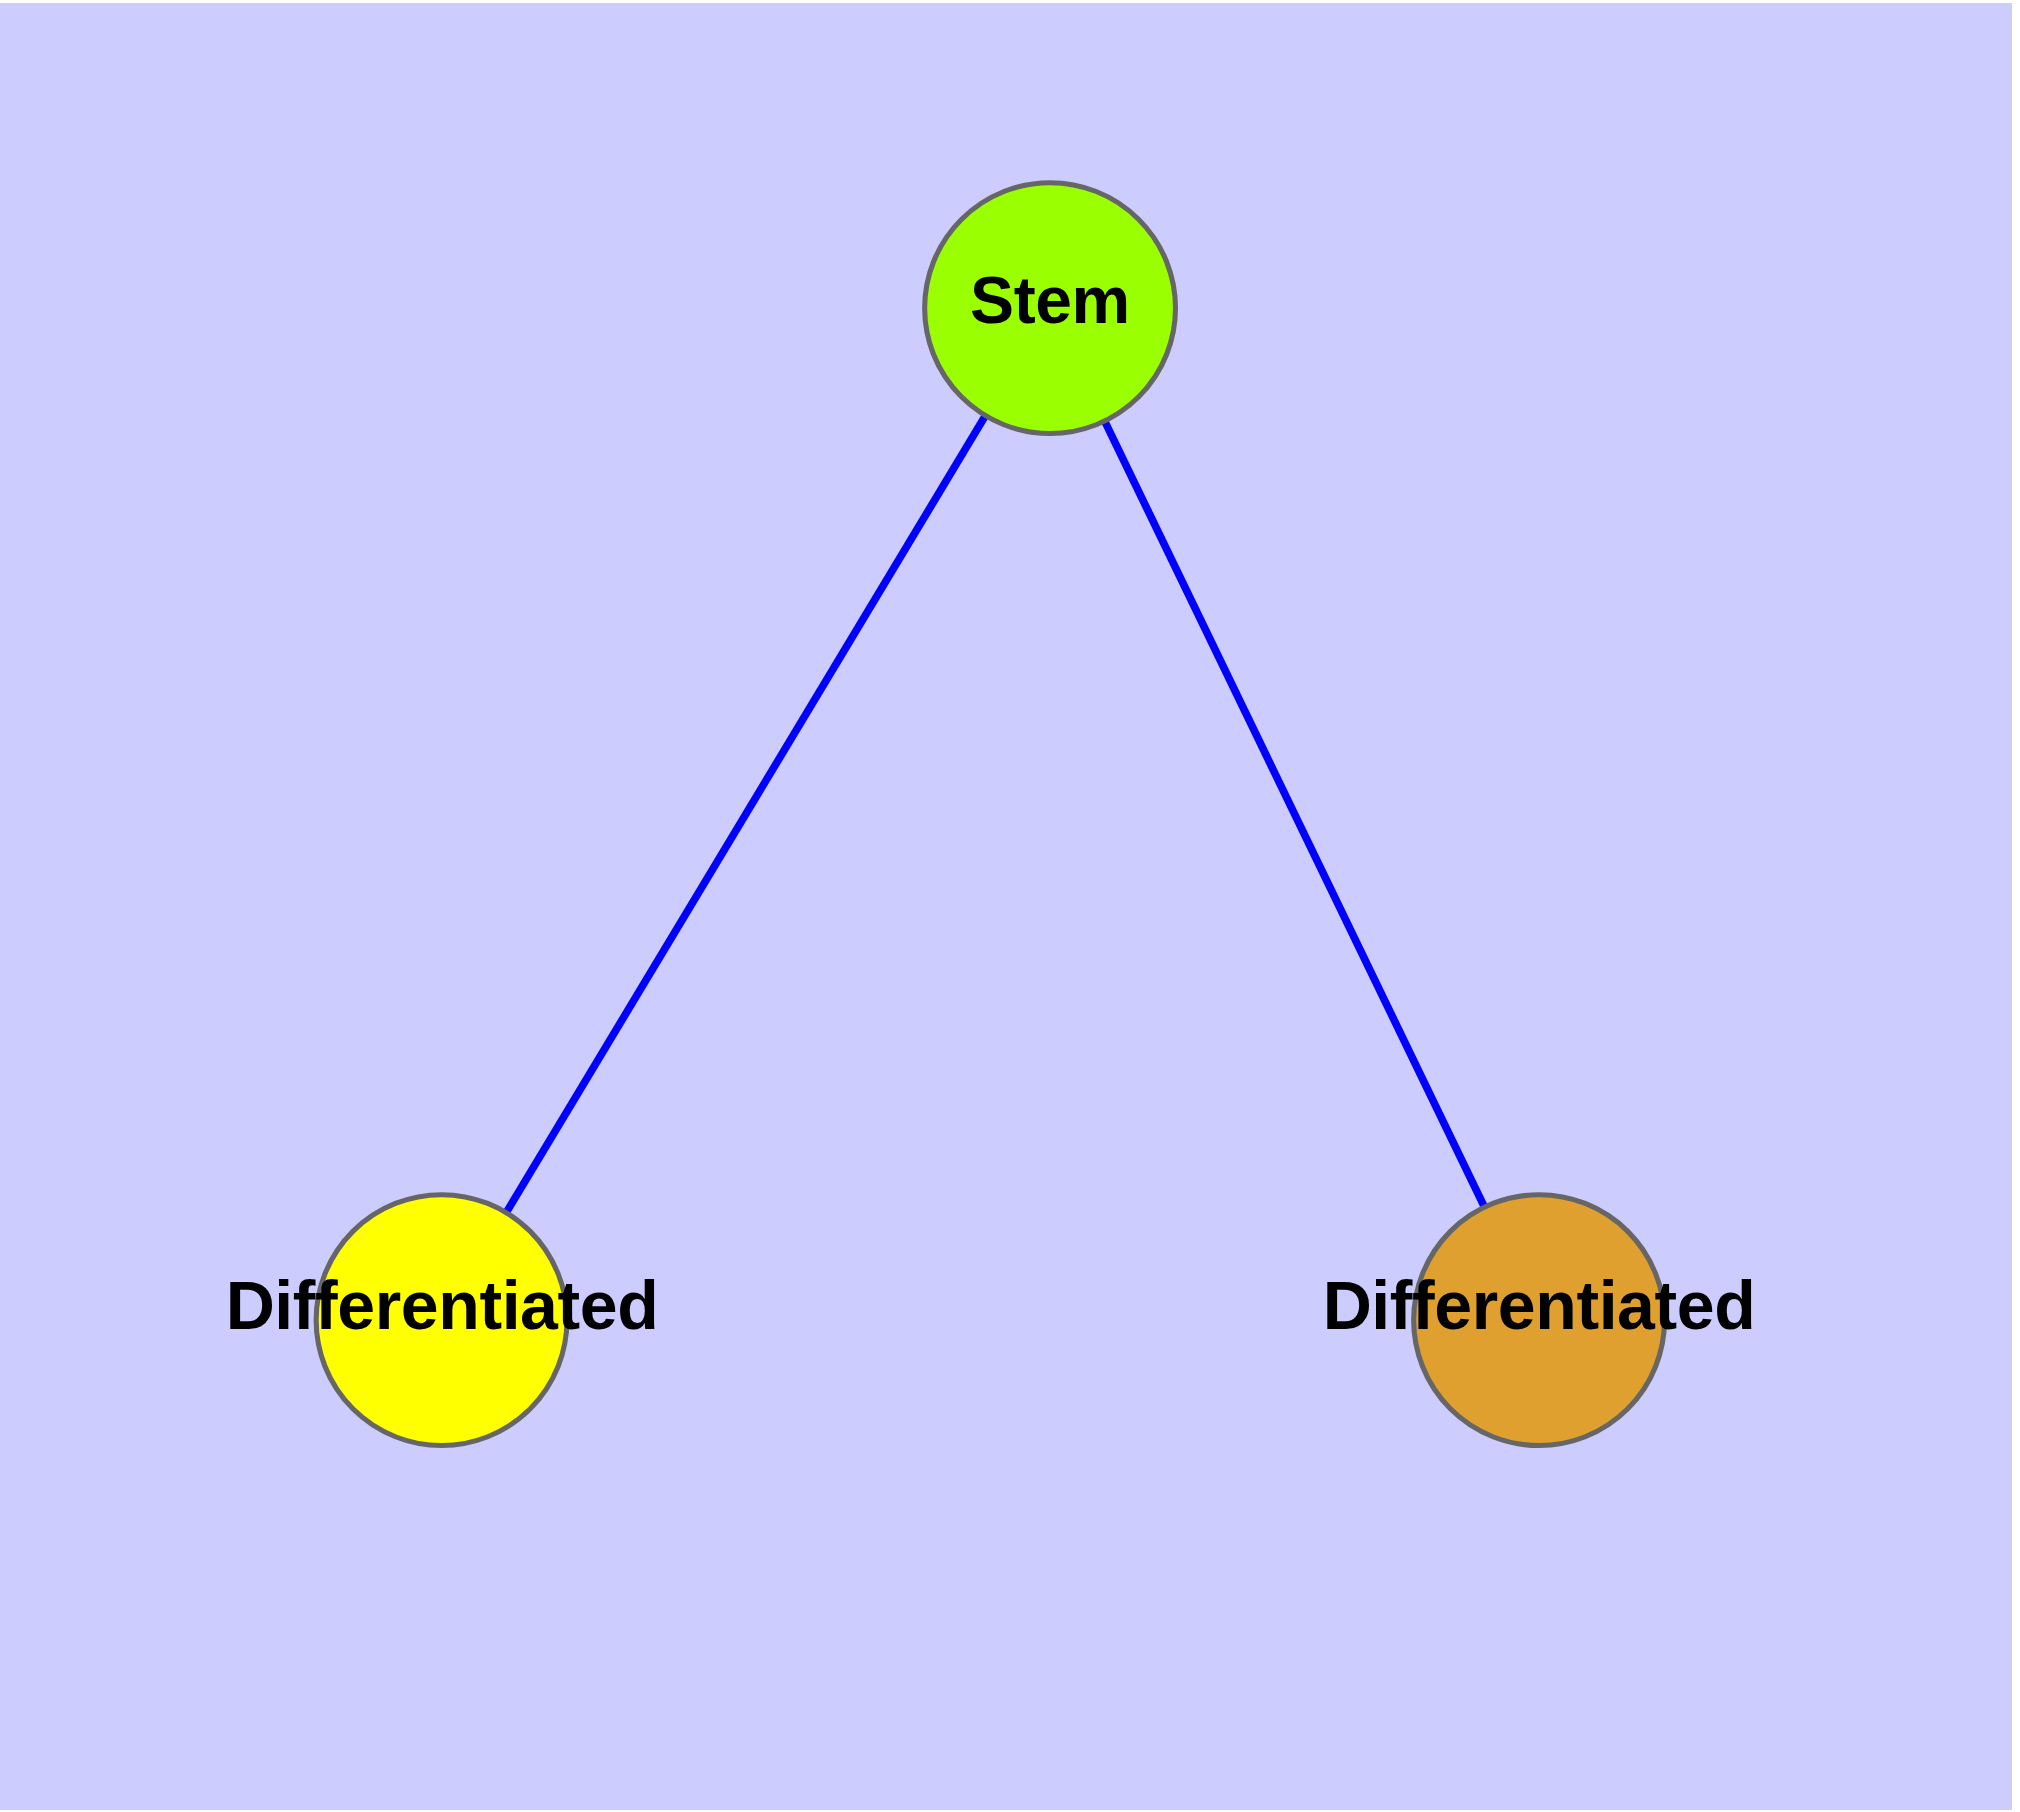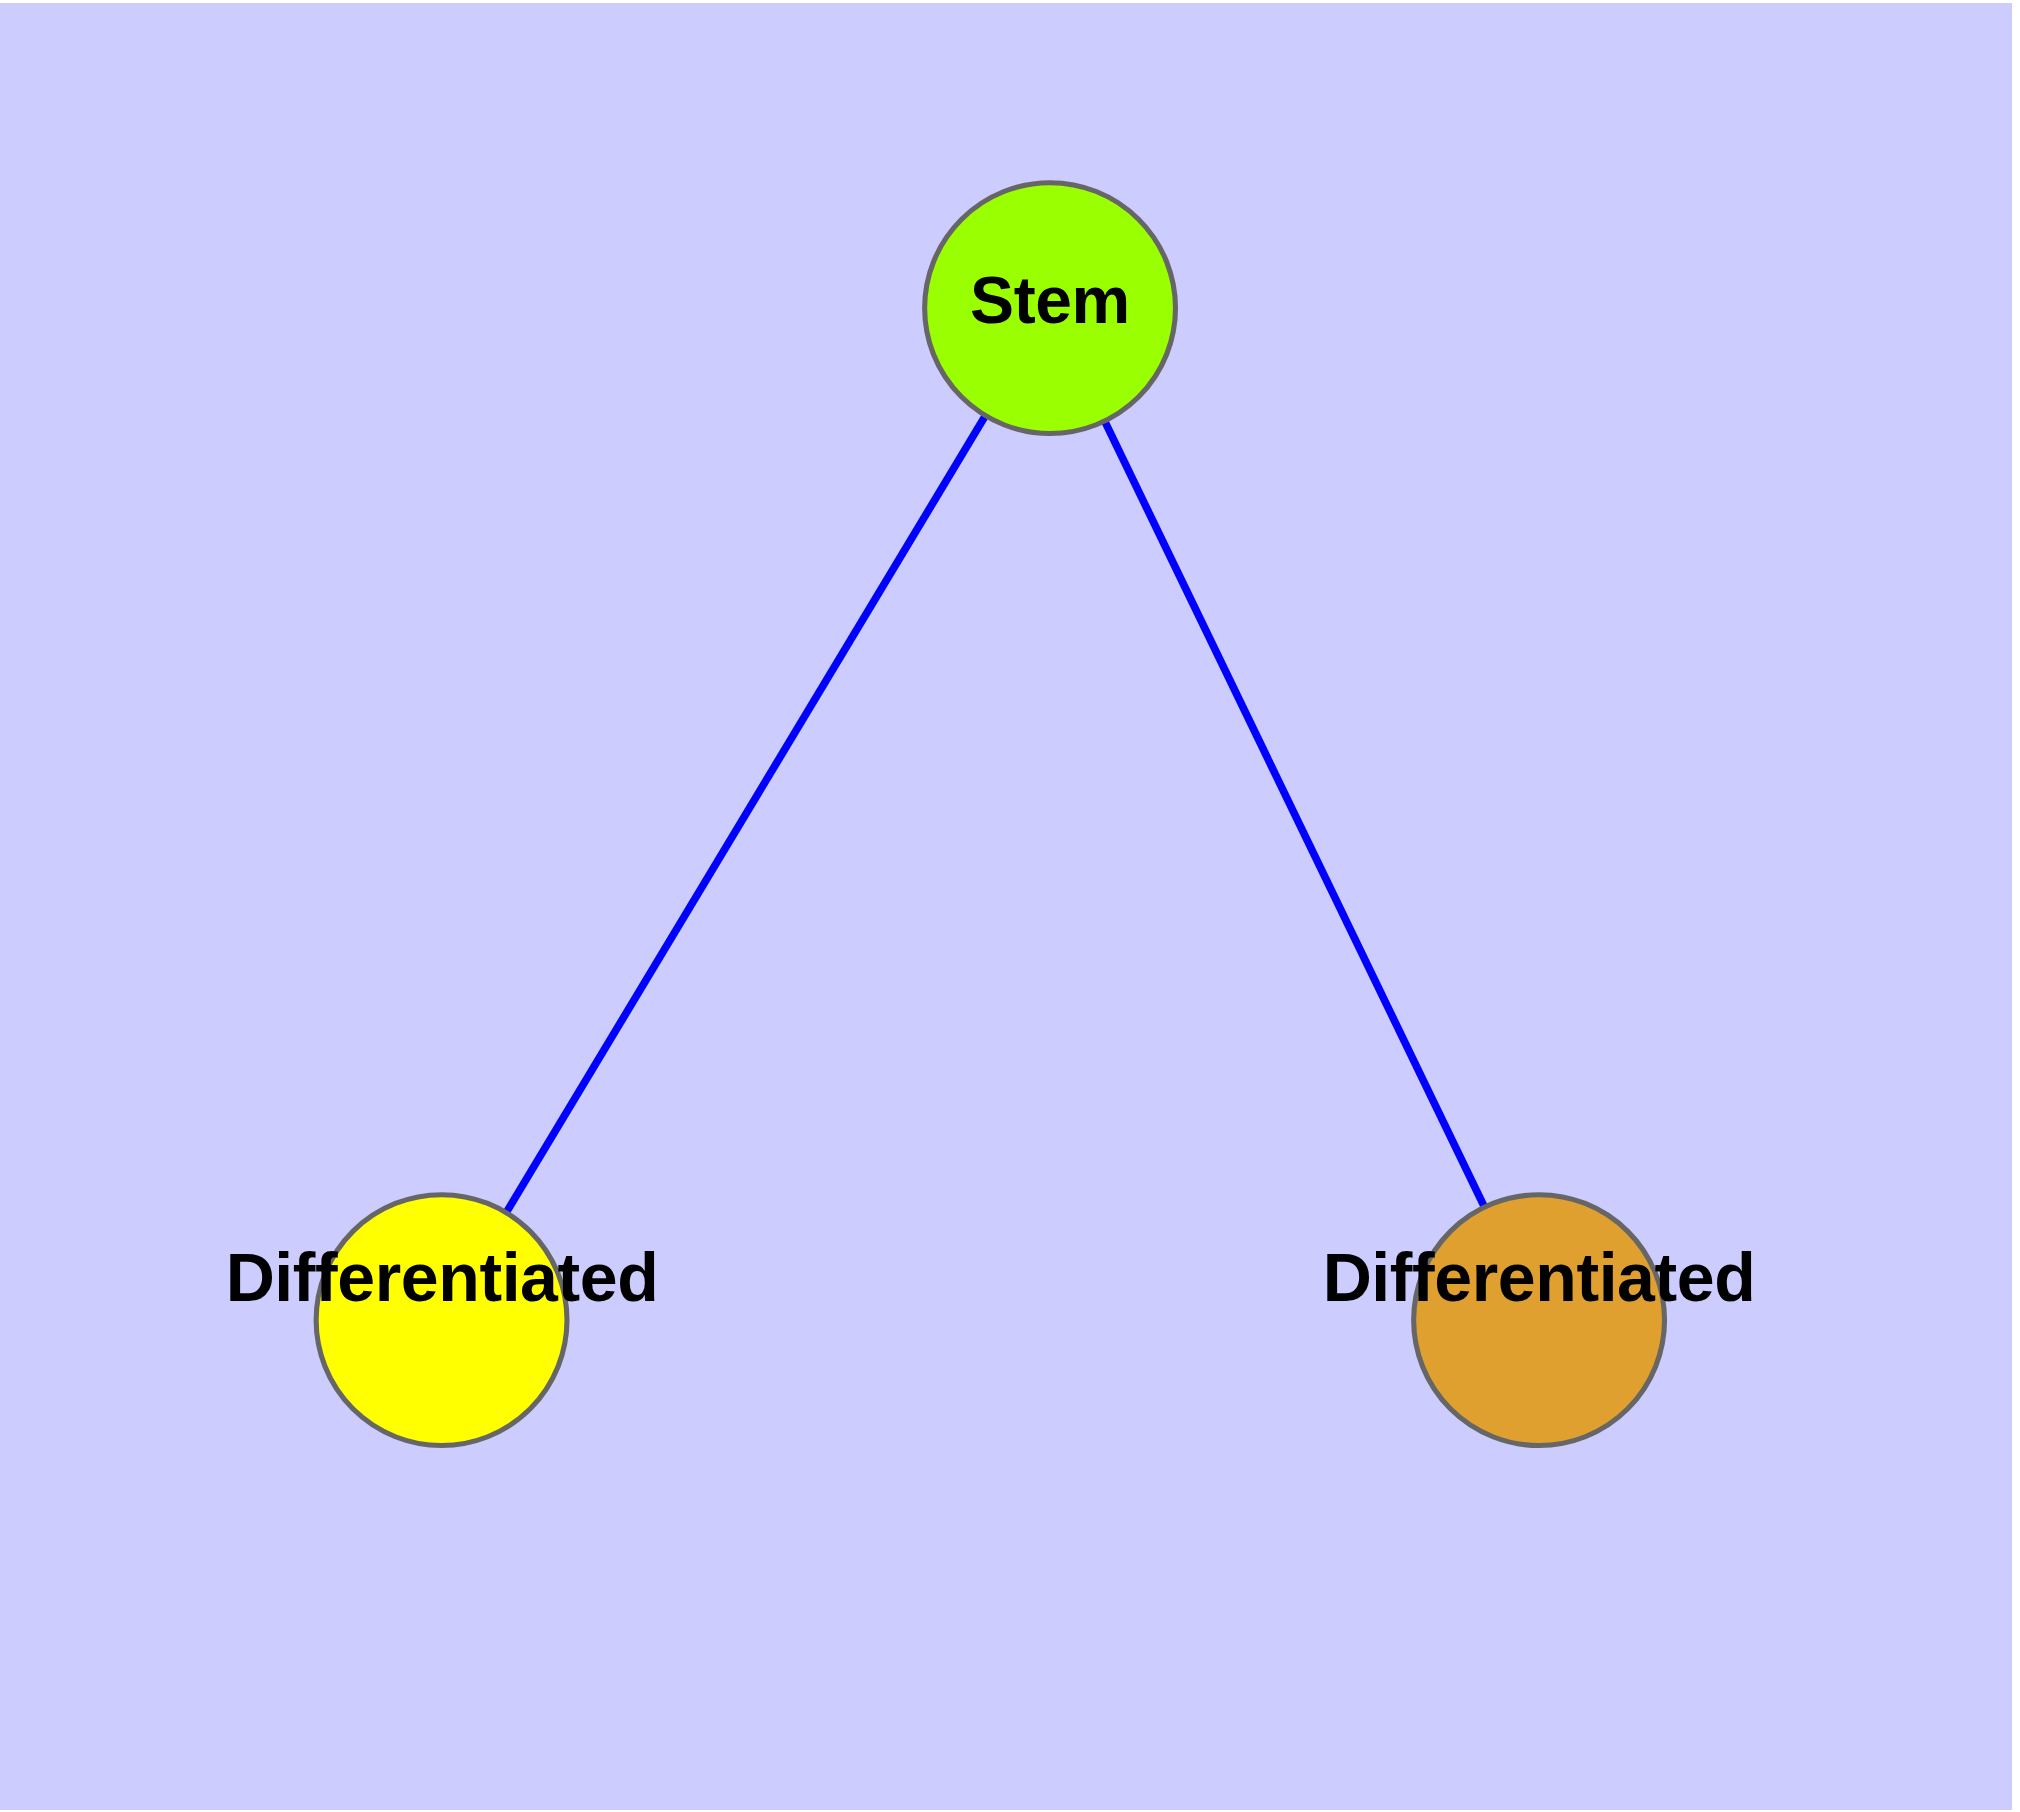--- a/index.html
+++ b/index.html
@@ -46,20 +46,21 @@
     line-height: 1.04;
     white-space: pre;
     pointer-events: none;
     letter-spacing: -0.4px;
   }
   .node-label.root-label {
     font-size: 66px;
   }
   .node-label.leaf-label {
     font-size: 68px;
+    margin-top: 28px;
   }
 </style>
 </head>
 <body>
 
 <div id="graph-canvas">
   <div id="graph-plot">
 
     <svg id="graph-svg" viewBox="0 0 2374 2132" preserveAspectRatio="none">
 

